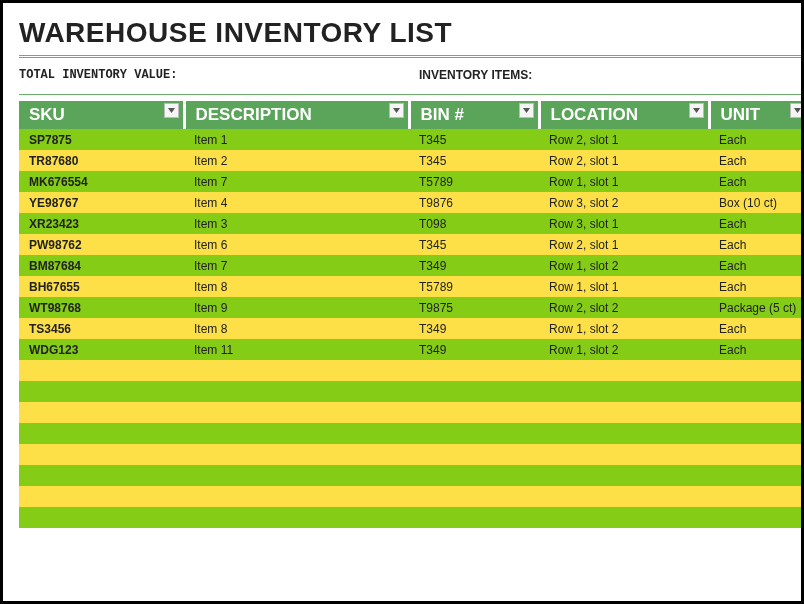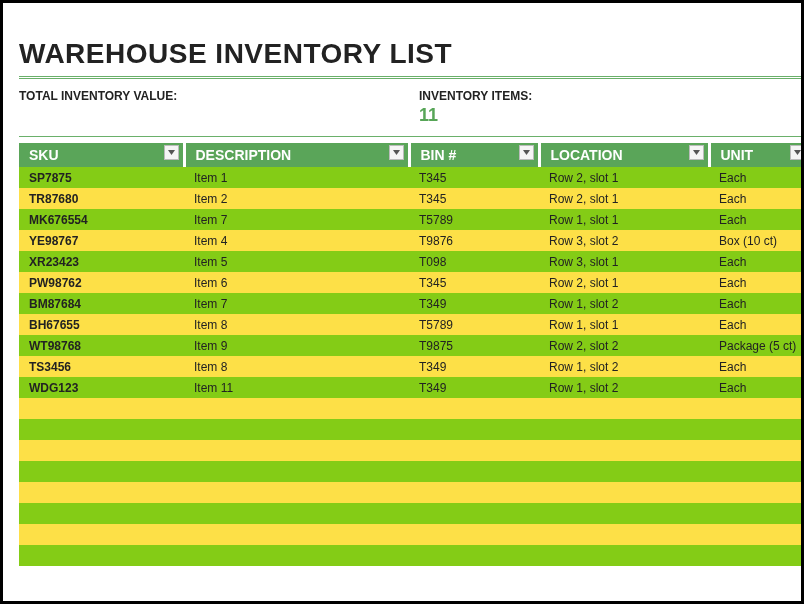--- a/index.html
+++ b/index.html
@@ -15,36 +15,35 @@
   .page {
     padding: 14px 0 0 16px;
     width: 100%;
   }
   .title {
     font-size: 28px;
     font-weight: 900;
     letter-spacing: 0.5px;
     color: #222;
     margin-bottom: 6px;
-    margin-top: 21px;
   }
   .line-dbl {
     border-top: 1px solid #6ab06a;
     border-bottom: 1px solid #6ab06a;
     height: 3px;
     margin-bottom: 10px;
     width: 100%;
   }
   .summary {
     display: flex;
     width: 100%;
     margin-bottom: 10px;
     font-size: 13px;
   }
-  .summary .block1 { flex: 0 0 400px; }
+  .summary .block1 { flex: 0 0 400px; font-family: Liberation Mono, monospace; }
   .summary .block2 { flex: 0 0 266px; }
   .summary .block3 { flex: 1; }
   .summary .lbl {
     font-weight: 700;
     color: #222;
     font-size: 12px;
     margin-bottom: 2px;
   }
   .summary .val {
     font-weight: 700;
@@ -67,21 +66,21 @@
   }
   col.c-sku  { width: 165px; }
   col.c-desc { width: 225px; }
   col.c-bin  { width: 130px; }
   col.c-loc  { width: 170px; }
   col.c-unit { width: 100px; }
   thead th {
     background: #5aa559;
     color: #fff;
     font-weight: 700;
-    font-size: 14px;
+    font-size: 17px;
     text-align: left;
     padding: 4px 8px 4px 10px;
     position: relative;
     border-right: 3px solid #fff;
   }
   thead th:last-child { border-right: none; }
   .filter-btn {
     position: absolute;
     right: 4px;
     top: 2px;
@@ -112,21 +111,20 @@
 <div class="page">
   <div class="title">WAREHOUSE INVENTORY LIST</div>
   <div class="line-dbl"></div>
 
   <div class="summary">
     <div class="block1">
       <div class="lbl">TOTAL INVENTORY VALUE:</div>
     </div>
     <div class="block3">
       <div class="lbl">INVENTORY ITEMS:</div>
-      <div class="val">11</div>
     </div>
   </div>
 
   <div class="line-sgl"></div>
 
   <div class="table-wrap">
     <table>
       <colgroup>
         <col class="c-sku">
           <col class="c-desc">
@@ -202,21 +200,21 @@
           </tr>
           <tr class="even data">
             <td class="sku">YE98767</td>
             <td>Item 4</td>
             <td>T9876</td>
             <td>Row 3, slot 2</td>
             <td>Box (10 ct)</td>
           </tr>
           <tr class="odd data">
             <td class="sku">XR23423</td>
-            <td>Item 5</td>
+            <td>Item 3</td>
             <td>T098</td>
             <td>Row 3, slot 1</td>
             <td>Each</td>
           </tr>
           <tr class="even data">
             <td class="sku">PW98762</td>
             <td>Item 6</td>
             <td>T345</td>
             <td>Row 2, slot 1</td>
             <td>Each</td>

